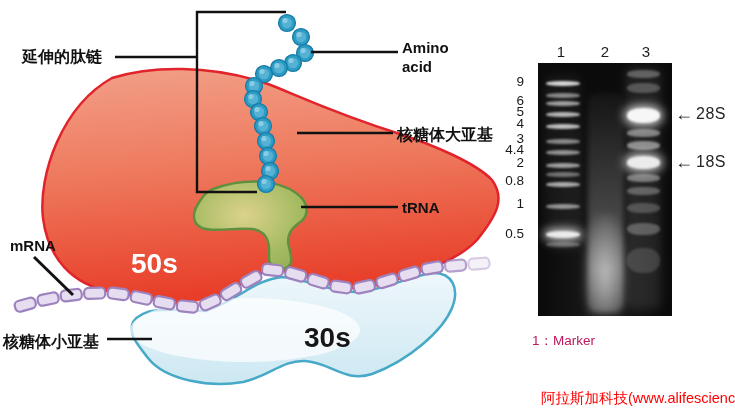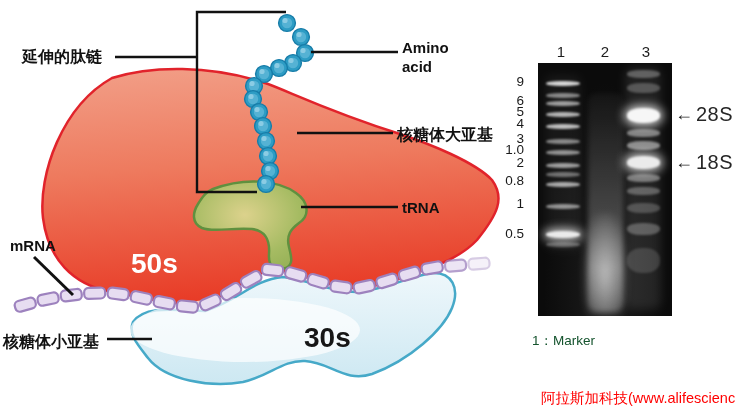--- a/index.html
+++ b/index.html
@@ -24,22 +24,22 @@
   .blob{position:absolute;left:44px;top:150px;width:46px;height:102px;filter:blur(3px);
         background:radial-gradient(ellipse at 50% 60%, rgba(255,255,255,.55) 0%,
                    rgba(255,255,255,.18) 55%, rgba(255,255,255,0) 78%);}
   .lane-label{position:absolute;top:43px;width:16px;text-align:center;
               font-size:15px;color:#1d1d1d;}
   .marker-col{position:absolute;left:490px;top:0;width:34px;height:412px;}
   .marker-col span{position:absolute;right:0;font-size:13.5px;color:#1a1a1a;line-height:15px;}
   .annot{position:absolute;left:675px;display:flex;align-items:center;gap:3px;
          color:#262626;white-space:nowrap;}
   .annot .arrow{font-size:18px;font-weight:bold;line-height:18px;}
-  .annot .alabel{font-size:20px;line-height:18px;letter-spacing:.5px;}
-  .legend-row{position:absolute;left:532px;font-size:13.5px;color:#14532d;line-height:18px;white-space:nowrap;}
+  .annot .alabel{font-size:16px;line-height:18px;letter-spacing:.5px;}
+  .legend-row{position:absolute;left:532px;font-size:13.5px;color:#be185d;line-height:18px;white-space:nowrap;}
   .footer{position:absolute;left:541px;top:389px;font-size:14.5px;white-space:nowrap;}
 </style>
 </head>
 <body>
 
 <div class="stage">
 
   
   <svg width="520" height="412" viewBox="0 0 520 412">
     <defs>
@@ -169,21 +169,21 @@
   <span class="lane-label" style="left:553px">1</span>
   <span class="lane-label" style="left:597px">2</span>
   <span class="lane-label" style="left:638px">3</span>
 
   <div class="marker-col" id="marker-col">
       <span style="top: 74px;">9</span>
       <span style="top: 93px;">6</span>
       <span style="top: 104px;">5</span>
       <span style="top: 116px;">4</span>
       <span style="top: 131px;">3</span>
-      <span style="top: 142px;">1.0</span>
+      <span style="top: 142px;">4.4</span>
       <span style="top: 155px;">2</span>
       <span style="top: 173px;">0.8</span>
       <span style="top: 196px;">1</span>
       <span style="top: 226px;">0.5</span>
     </div>
 
   <div class="gel-image" id="gel-image">
     <div class="lane-glow" style="left:7px;top:12px;width:36px;height:175px;opacity:.05"></div>
     <div class="lane-glow" style="left:87px;top:4px;width:36px;height:242px;opacity:.09"></div>
     <div class="smear"></div>

